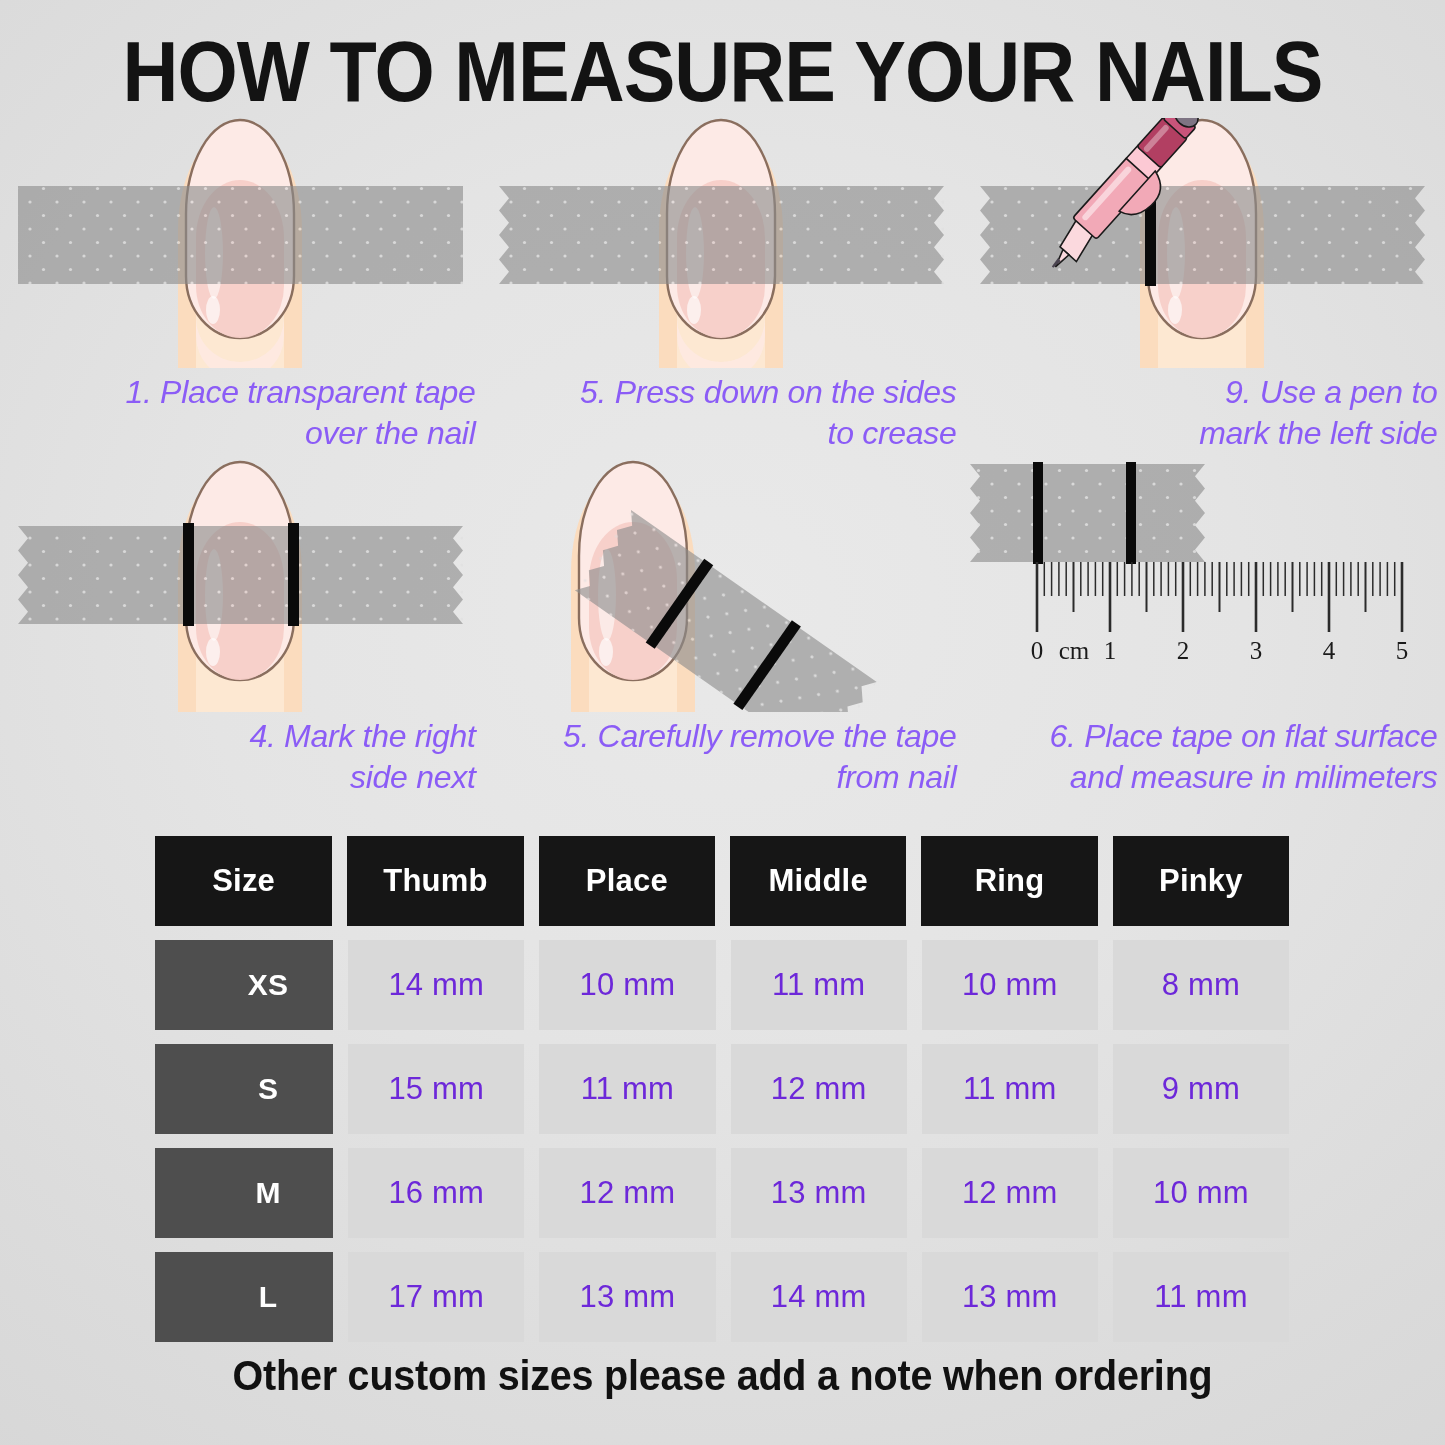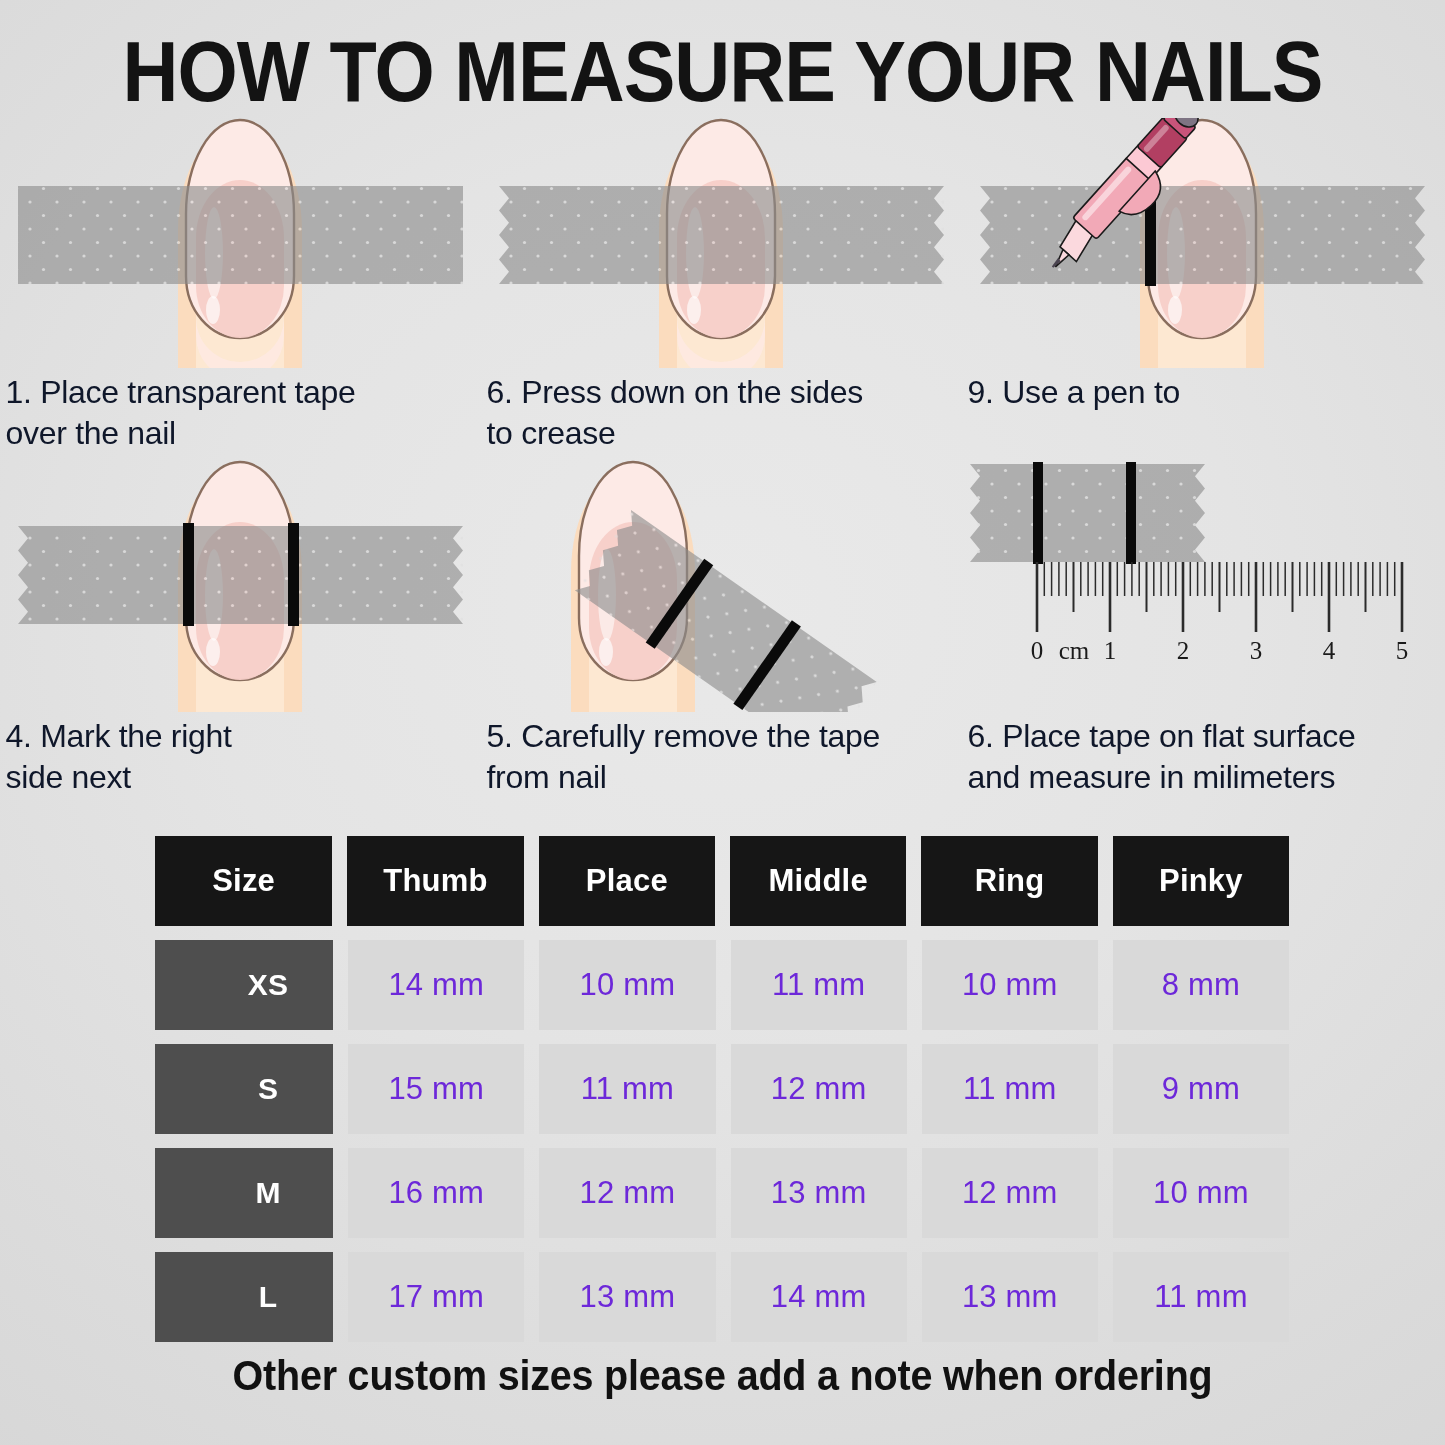--- a/index.html
+++ b/index.html
@@ -41,28 +41,29 @@
     flex-direction:column;
     align-items:center;
   }
   .art{
     position:relative;
     width:481px;
     height:250px;
   }
   .caption{
     margin-top:4px;
-    text-align:left;
+    text-align:right;
     font-family:"Liberation Sans", sans-serif;
     font-weight:300;
     font-size:32px;
     line-height:41px;
-    color:#0f172a;
+    color:#8b5cf6;
     letter-spacing:-0.3px;
     width:470px;
+    font-style:italic;
   }
   .row2 .art{ height:258px; }
 
   
   .table{
     position:absolute;
     top:836px;
     left:155px;
     width:1137px;
   }
@@ -193,21 +194,21 @@
           <g opacity="0.62">
             <path d="M18 68 L463 68 L453 80.25 l10 12.25 l-10 12.25 l10 12.25
                      l-10 12.25 l10 12.25 l-10 12.25 l10 12.25 L18 166
                      l10 -12.25 l-10 -12.25 l10 -12.25 l-10 -12.25
                      l10 -12.25 l-10 -12.25 l10 -12.25 Z" fill="#8d8d8d"></path>
             <rect x="18" y="68" width="445" height="98" fill="url(#dots2)"></rect>
           </g>
         </svg>
       </div>
       <div class="caption">
-        <span>6. Press down on the sides</span><br>
+        <span>5. Press down on the sides</span><br>
         <span>to crease</span>
       </div>
     </div>
 
     <div class="step">
       <div class="art">
         <svg width="481" height="250" viewBox="0 0 481 250">
           <defs>
             <pattern id="dots3" width="27" height="27" patternUnits="userSpaceOnUse">
               <circle cx="3" cy="3" r="1.6" fill="#dedede" opacity="0.85"></circle>
@@ -246,20 +247,21 @@
               <rect x="10" y="-12" width="6" height="34" rx="3" fill="#ffffff" opacity="0.35"></rect>
               <rect x="5" y="-30" width="30" height="16" rx="3" fill="#c8547a" stroke="#1a1a1a" stroke-width="1.6"></rect>
               <ellipse cx="20" cy="-32" rx="13" ry="10" fill="#7e7483" stroke="#1a1a1a" stroke-width="1.6"></ellipse>
               <path d="M34 30 q22 6 20 28 q-2 22 -20 26 Z" fill="#f2a9b7" stroke="#1a1a1a" stroke-width="1.6"></path>
             </g>
           </g>
         </svg>
       </div>
       <div class="caption">
         <span>9. Use a pen to</span><br>
+        <span>mark the left side</span>
       </div>
     </div>
   </div>
 
   <div class="step-row row2">
 
     <div class="step">
       <div class="art">
         <svg width="481" height="258" viewBox="0 0 481 258">
           <defs>

